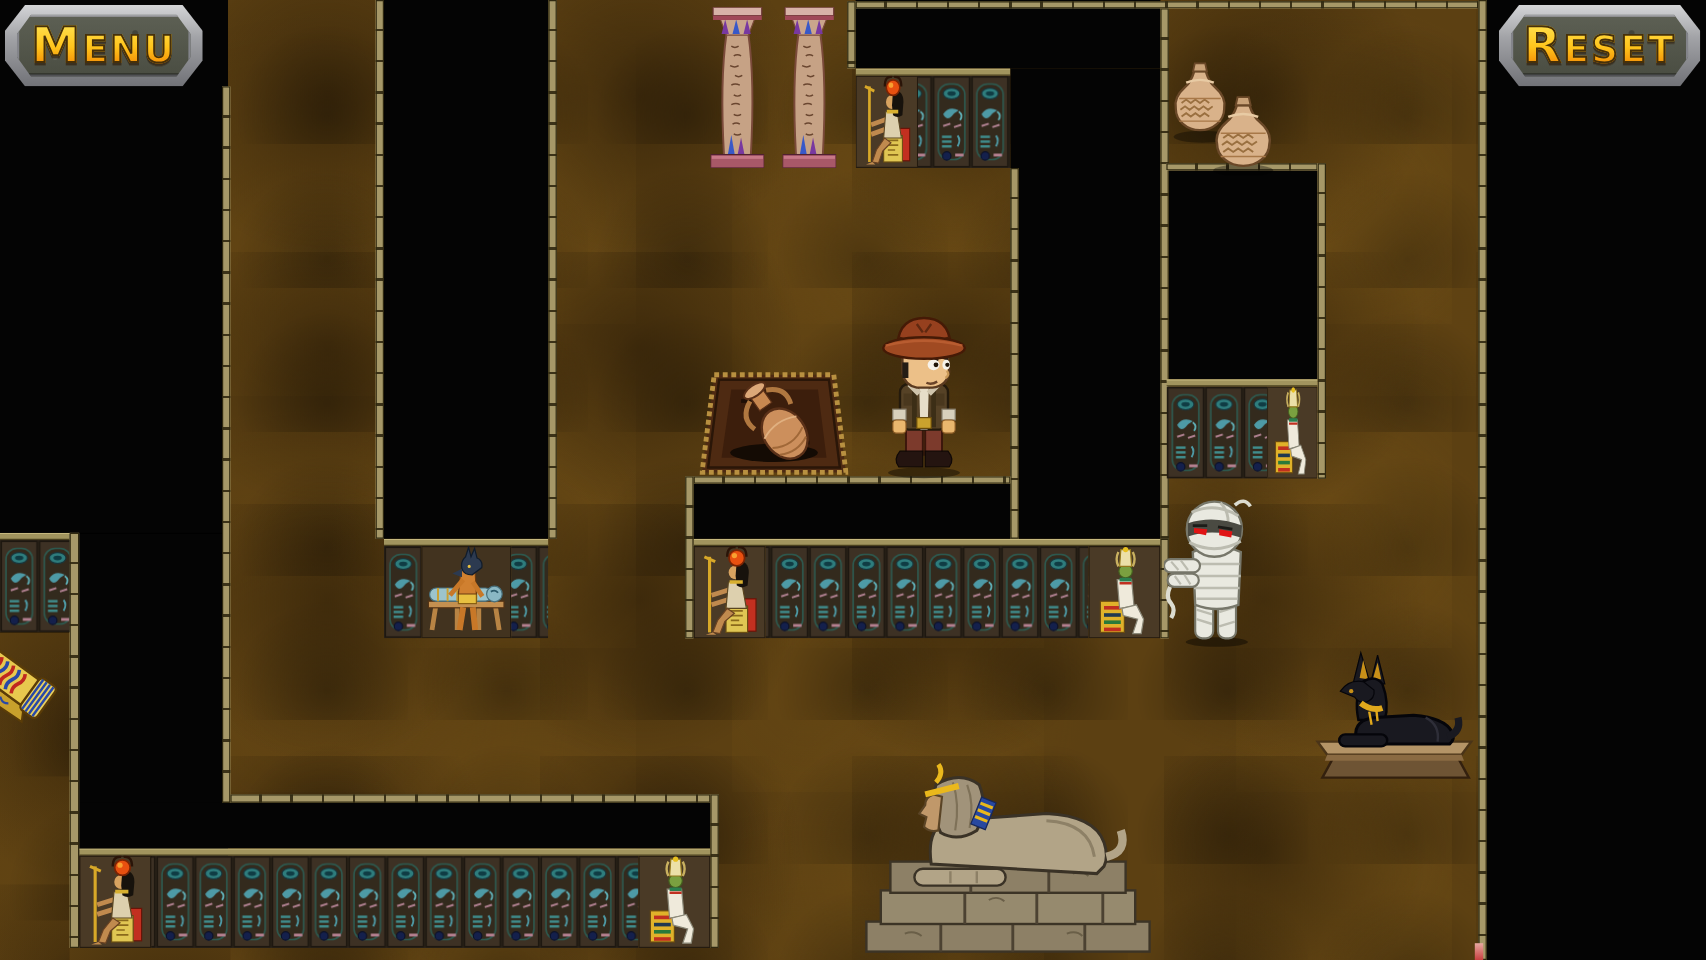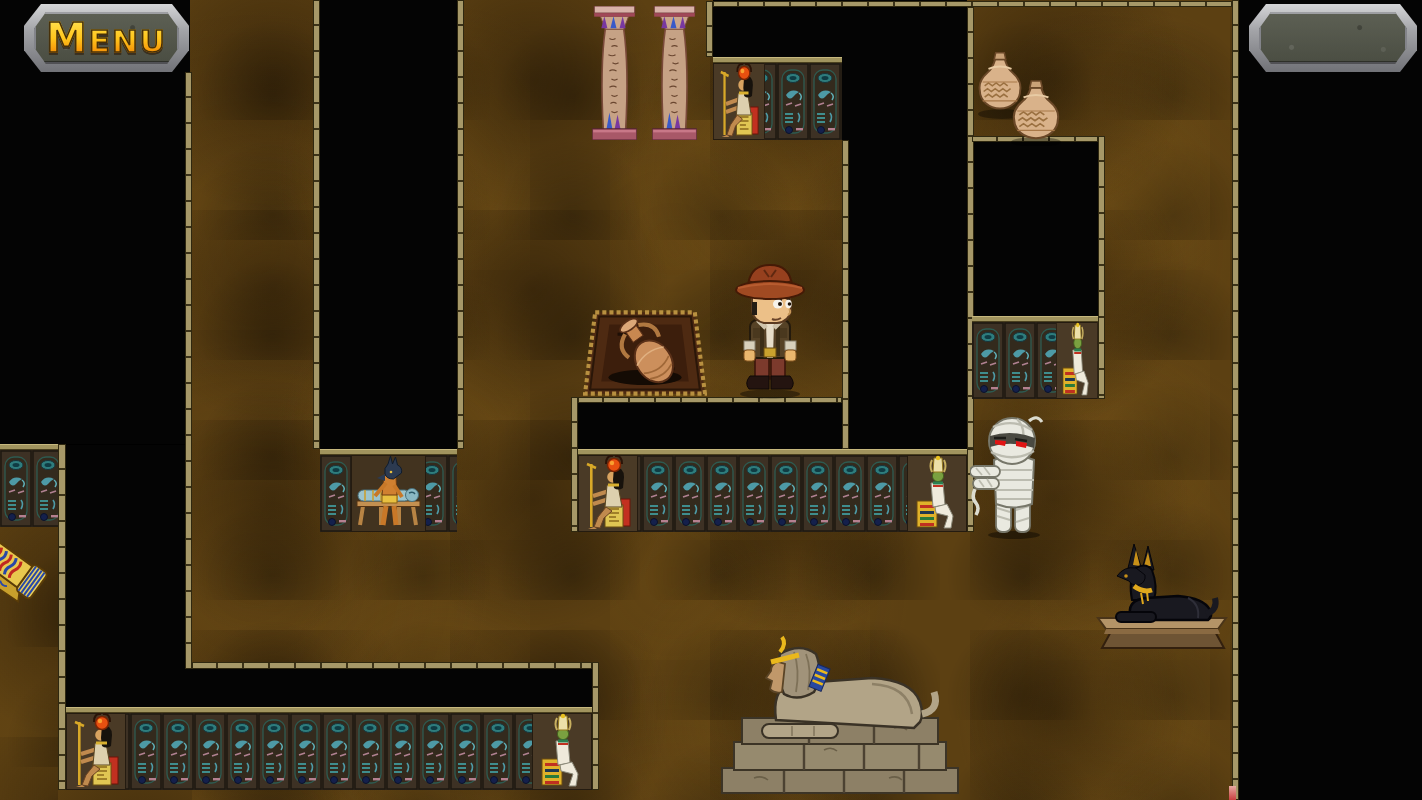--- a/index.html
+++ b/index.html
@@ -400,21 +400,22 @@
         <use href="#sym-sphinx"></use>
       </svg>
   </div>
   <div class="abs sprite" style="left: -14px; top: 520px; width: 84px; height: 84px;">
     <svg viewBox="0 0 84 84">
         <use href="#sym-sarc"></use>
       </svg>
   </div>
   <div class="abs" style="background: linear-gradient(rgb(232, 168, 160), rgb(200, 64, 64)); left: 1229px; top: 786px; width: 7px; height: 14px;"></div>
 
-  <div class="abs btn" style="left: 24px; top: 4px; width: 165px; height: 68px;">
+  <div class="abs btn" style="left: 4px; top: 4px; width: 165px; height: 68px;">
     <div class="inner"></div>
     <div class="btn-label">Menu</div>
   </div>
   <div class="abs btn" style="left: 1249px; top: 4px; width: 168px; height: 68px;">
     <div class="inner"></div>
+    <div class="btn-label">Reset</div>
   </div>
 
 </div>
 
 </body></html>

